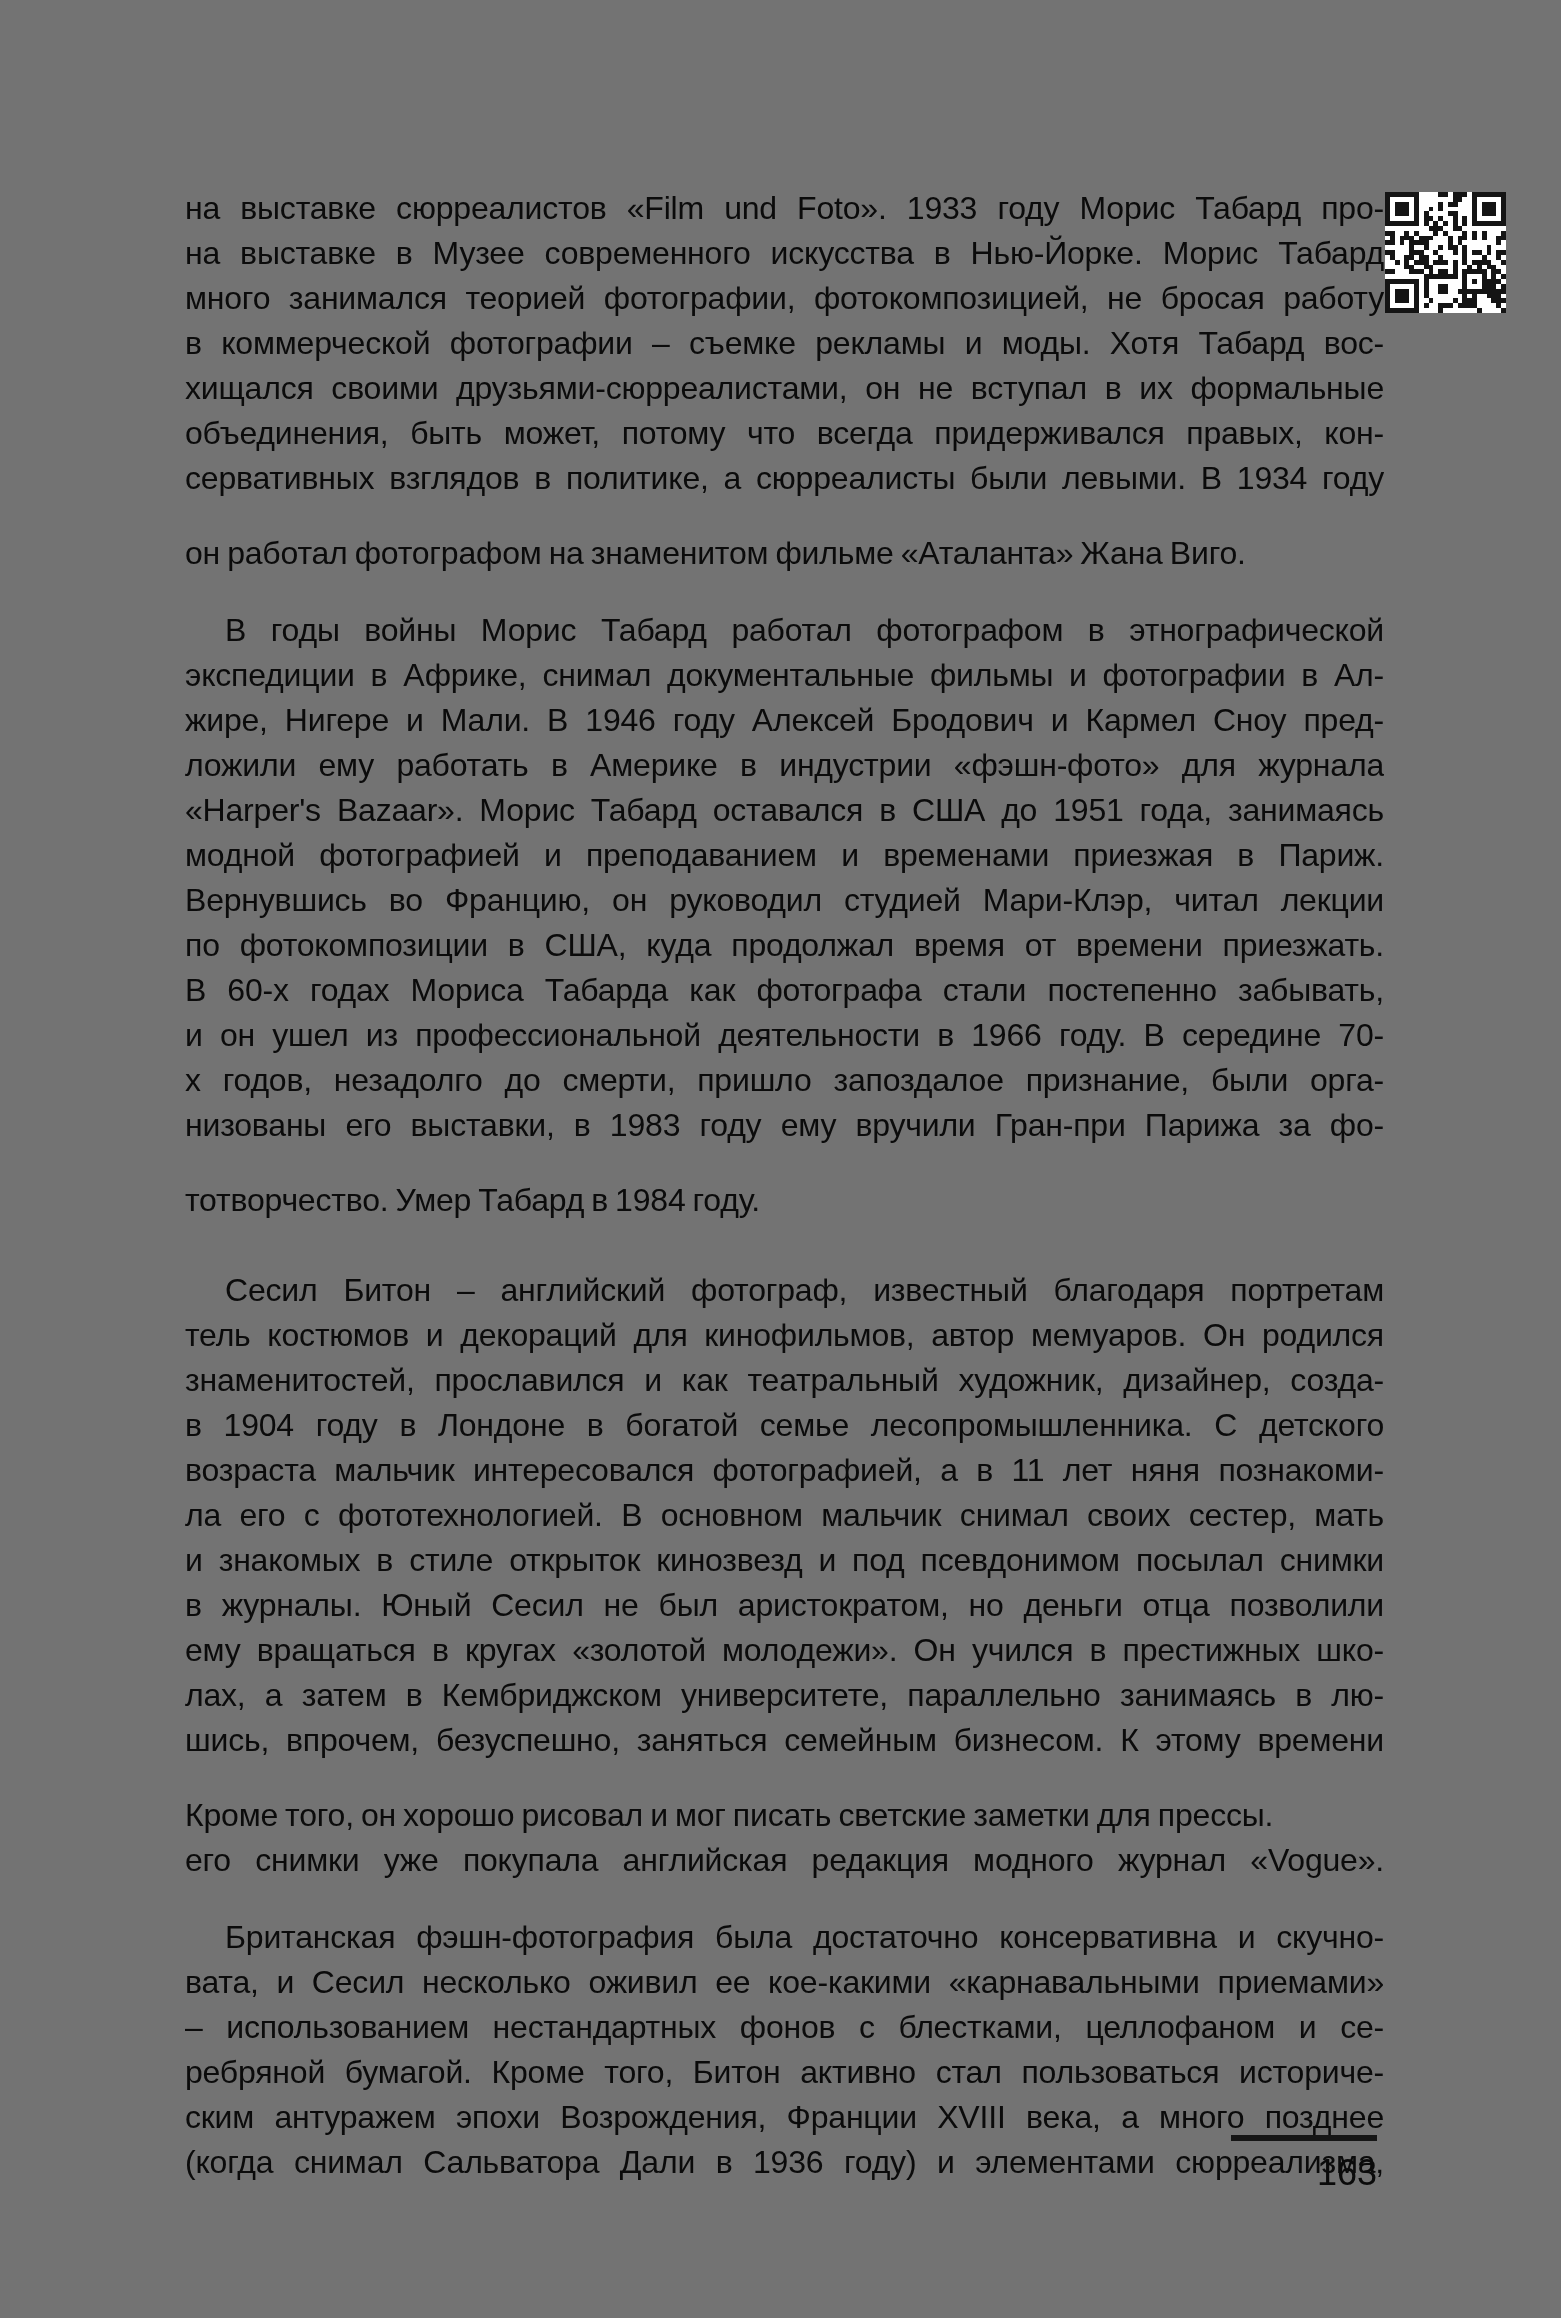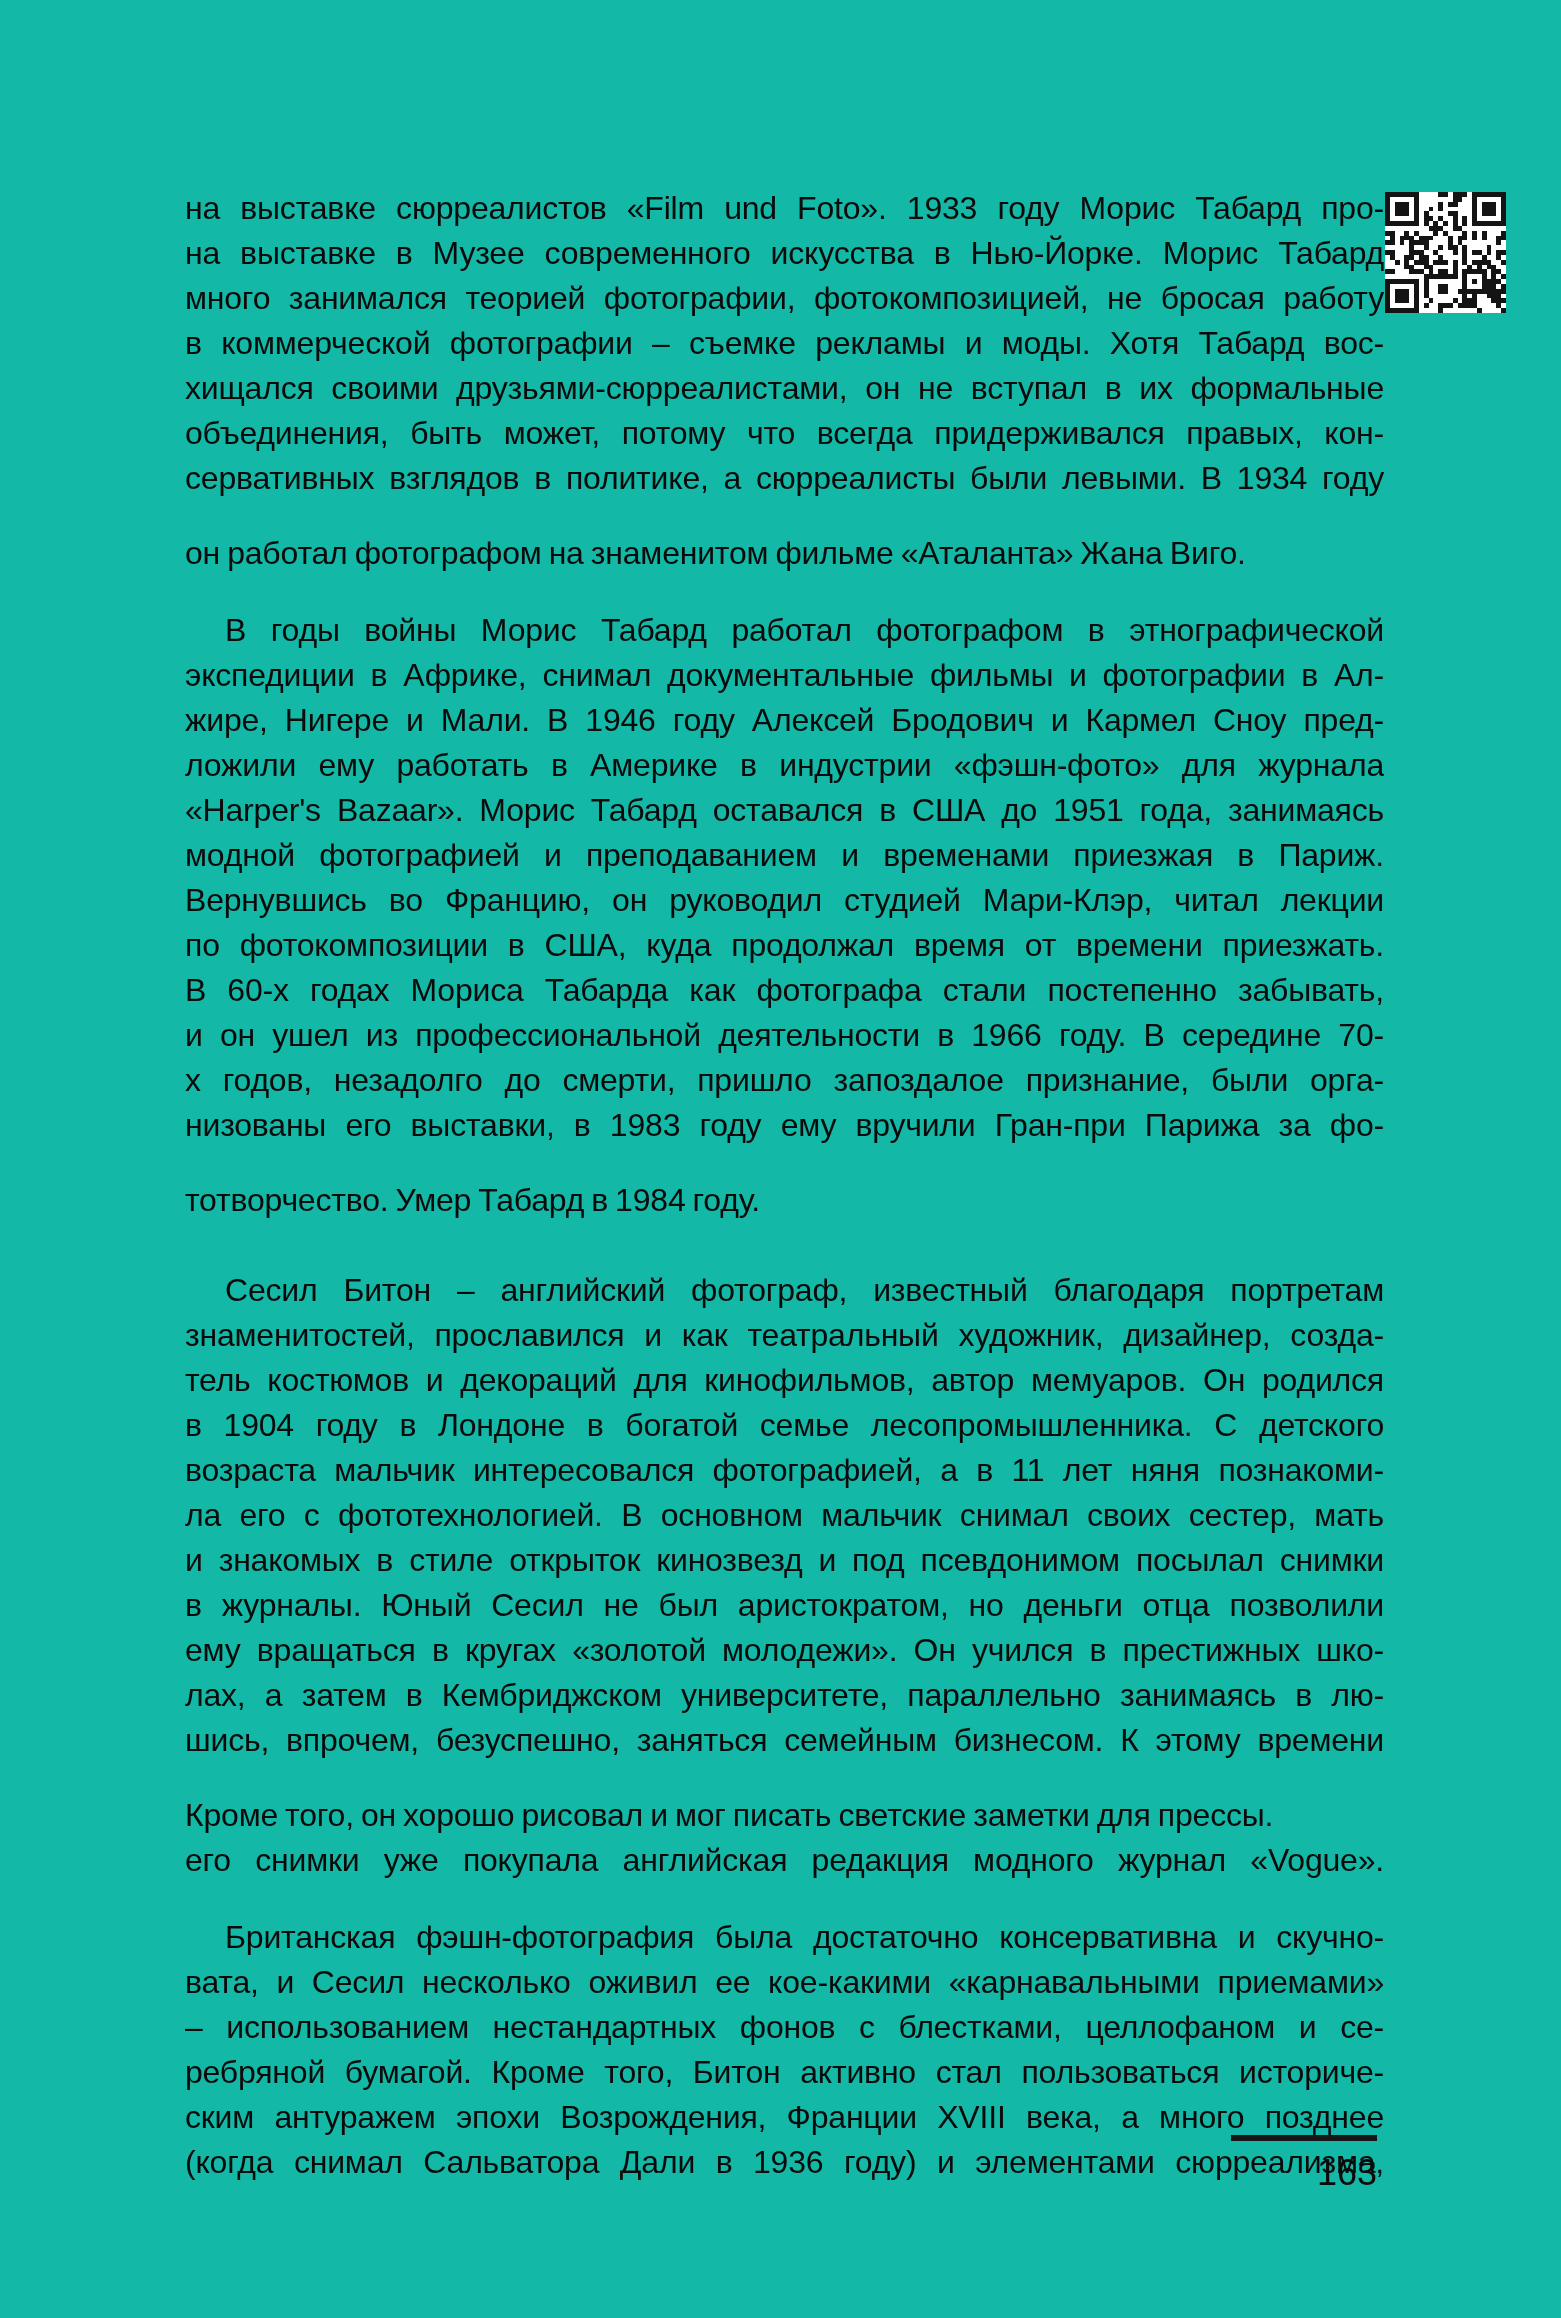--- a/index.html
+++ b/index.html
@@ -1,20 +1,20 @@
 <!DOCTYPE html>
 <html lang="ru" style="font-size:12.7px"><head>
 <meta charset="utf-8">
 <style>
   html, body { margin: 0; padding: 0; background: #ffffff; }
   .page {
     position: relative;
     width: 1562px;
     height: 2319px;
-    background: #14b8a6;
+    background: #737373;
     font-family: "Liberation Sans", sans-serif;
     color: #0b0b0b;
     overflow: hidden;
   }
   .text-block {
     position: absolute;
     left: 185px;
     top: 186px;
     width: 1199px;
     font-size: 32px;
@@ -386,22 +386,22 @@
         <div class="line">Вернувшись во Францию, он руководил студией Мари-Клэр, читал лекции</div>
         <div class="line">по фотокомпозиции в США, куда продолжал время от времени приезжать.</div>
         <div class="line">В 60-х годах Мориса Табарда как фотографа стали постепенно забывать,</div>
         <div class="line">и он ушел из профессиональной деятельности в 1966 году. В середине 70-</div>
         <div class="line">х годов, незадолго до смерти, пришло запоздалое признание, были орга-</div>
         <div class="line">низованы его выставки, в 1983 году ему вручили Гран-при Парижа за фо-</div>
         <div class="line last">тотворчество. Умер Табард в 1984 году.</div>
       </div>
       <div class="para space-before">
         <div class="line first-indent"><span class="bold">Сесил Битон –</span><span> английский фотограф, известный благодаря портретам</span></div>
+        <div class="line">тель костюмов и декораций для кинофильмов, автор мемуаров. Он родился</div>
         <div class="line">знаменитостей, прославился и как театральный художник, дизайнер, созда-</div>
-        <div class="line">тель костюмов и декораций для кинофильмов, автор мемуаров. Он родился</div>
         <div class="line">в 1904 году в Лондоне в богатой семье лесопромышленника. С детского</div>
         <div class="line">возраста мальчик интересовался фотографией, а в 11 лет няня познакоми-</div>
         <div class="line">ла его с фототехнологией. В основном мальчик снимал своих сестер, мать</div>
         <div class="line">и знакомых в стиле открыток кинозвезд и под псевдонимом посылал снимки</div>
         <div class="line">в журналы. Юный Сесил не был аристократом, но деньги отца позволили</div>
         <div class="line">ему вращаться в кругах «золотой молодежи». Он учился в престижных шко-</div>
         <div class="line">лах, а затем в Кембриджском университете, параллельно занимаясь в лю-</div>
         <div class="line">шись, впрочем, безуспешно, заняться семейным бизнесом. К этому времени</div>
         <div class="line last">Кроме того, он хорошо рисовал и мог писать светские заметки для прессы.</div>
         <div class="line">его снимки уже покупала английская редакция модного журнал «Vogue».</div>

